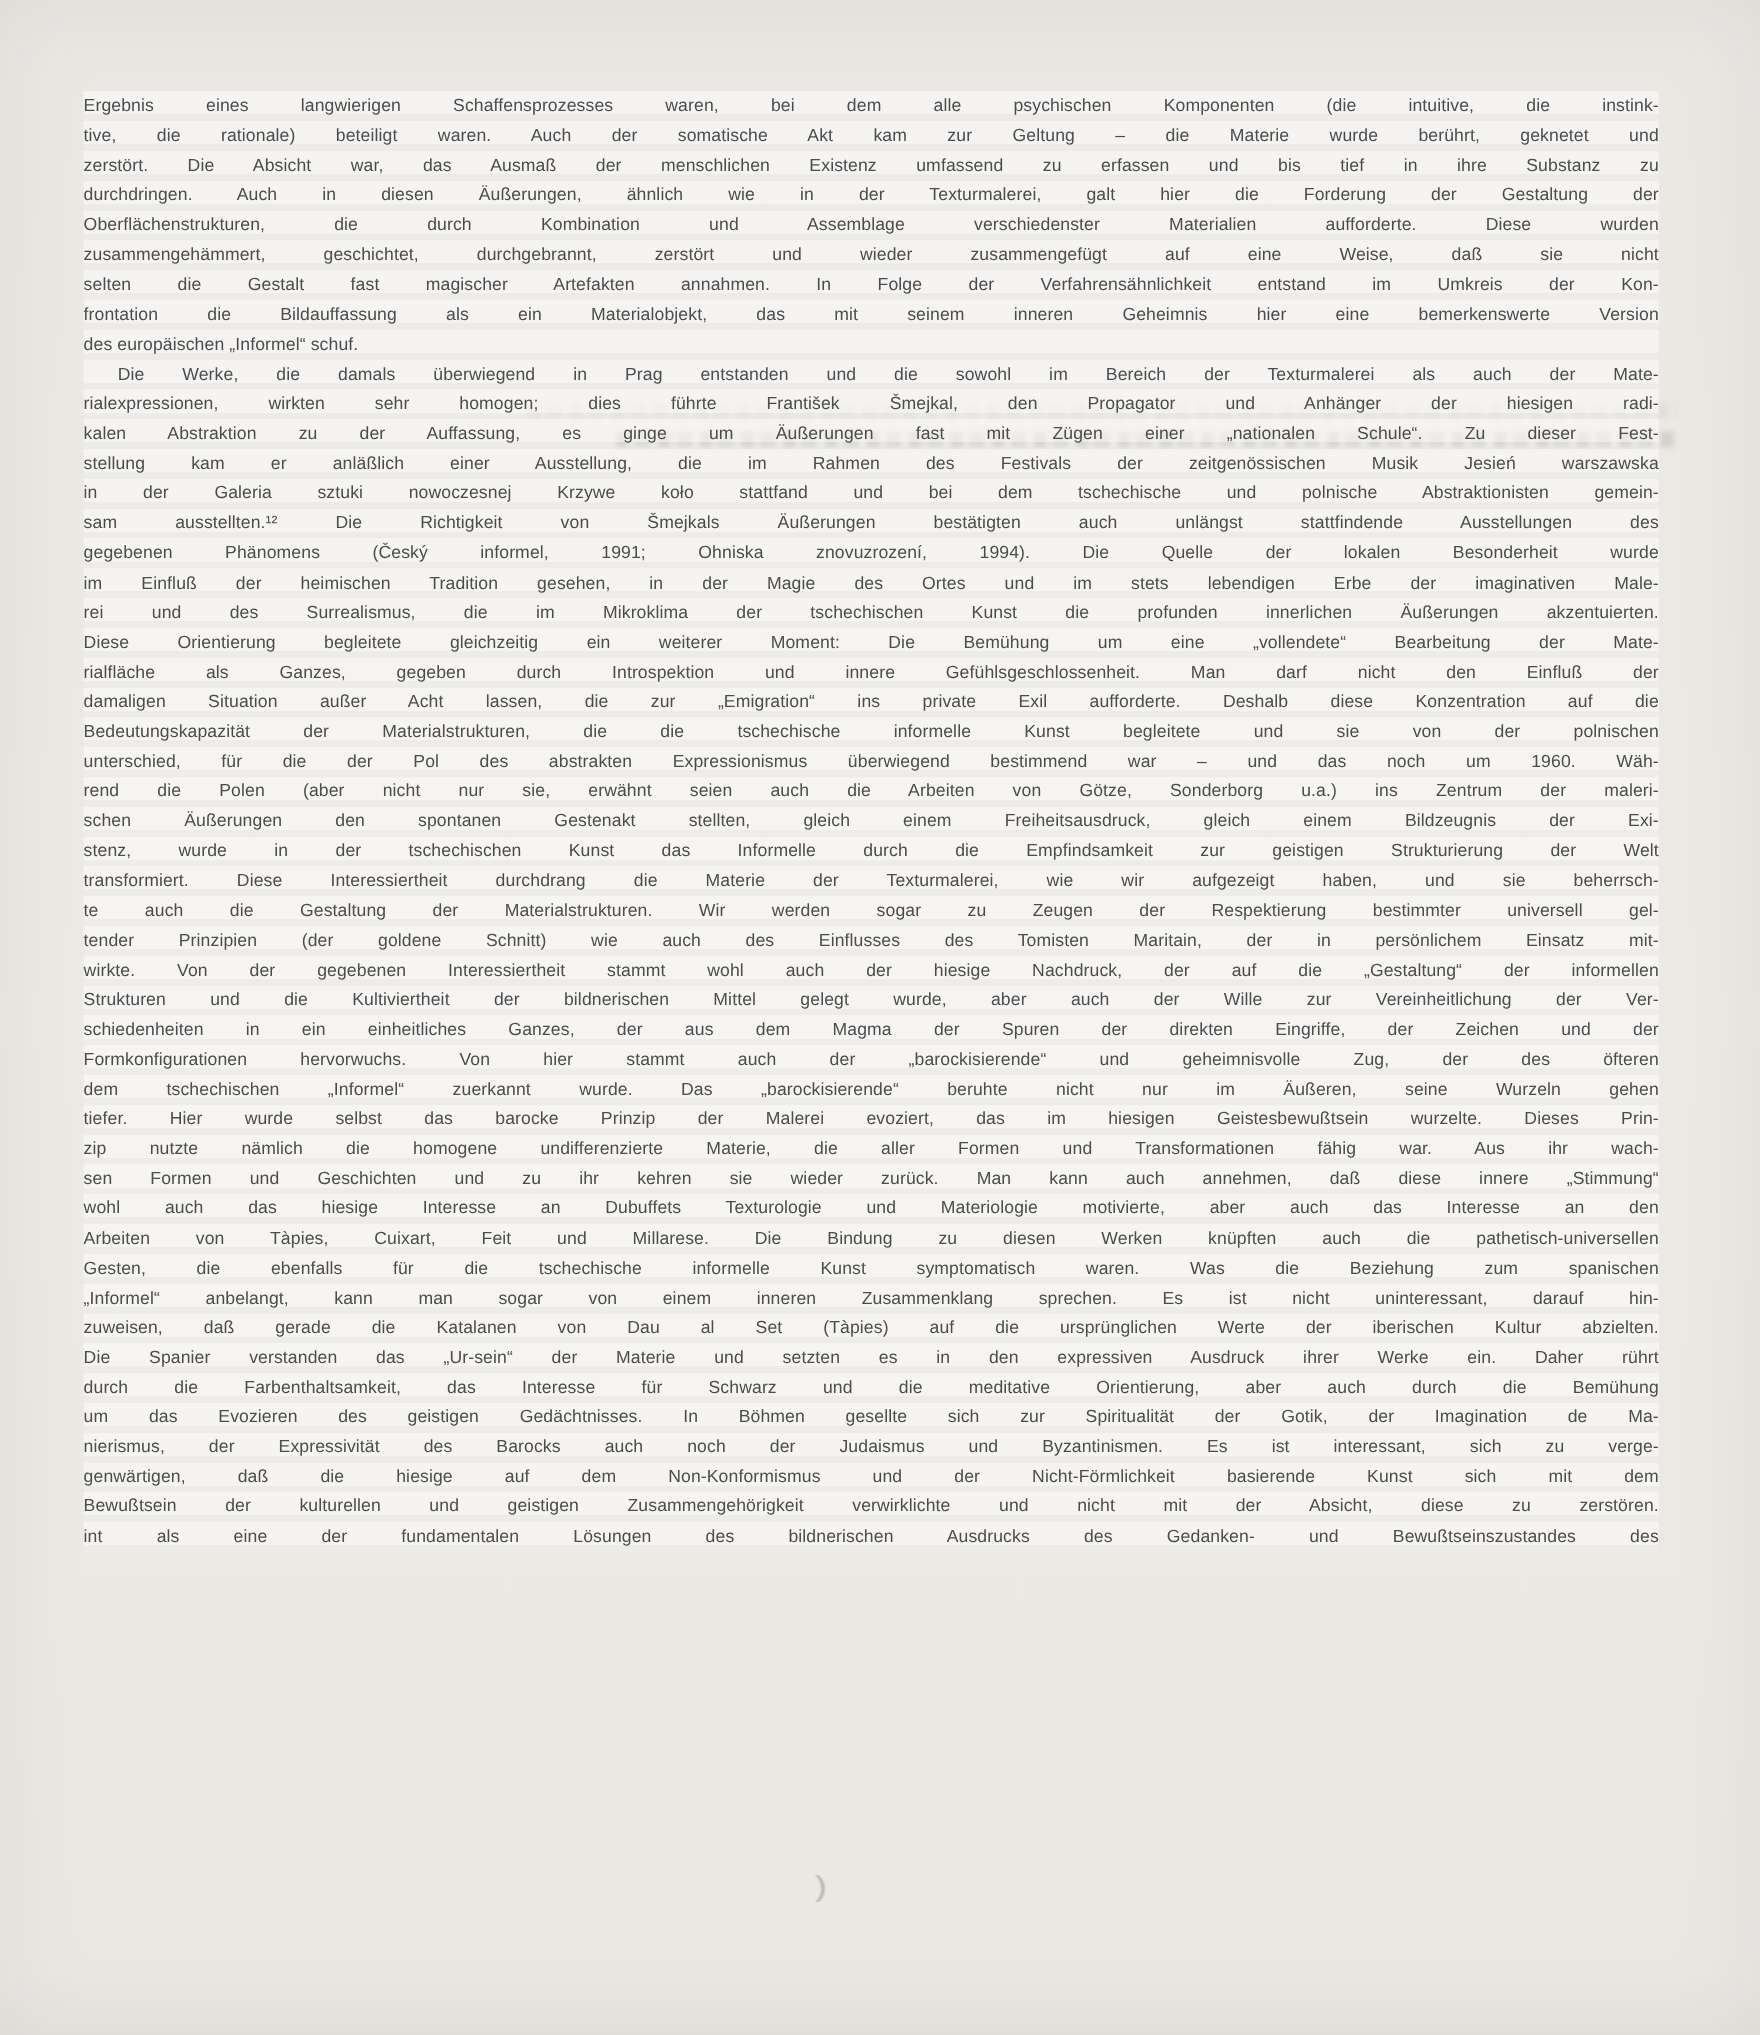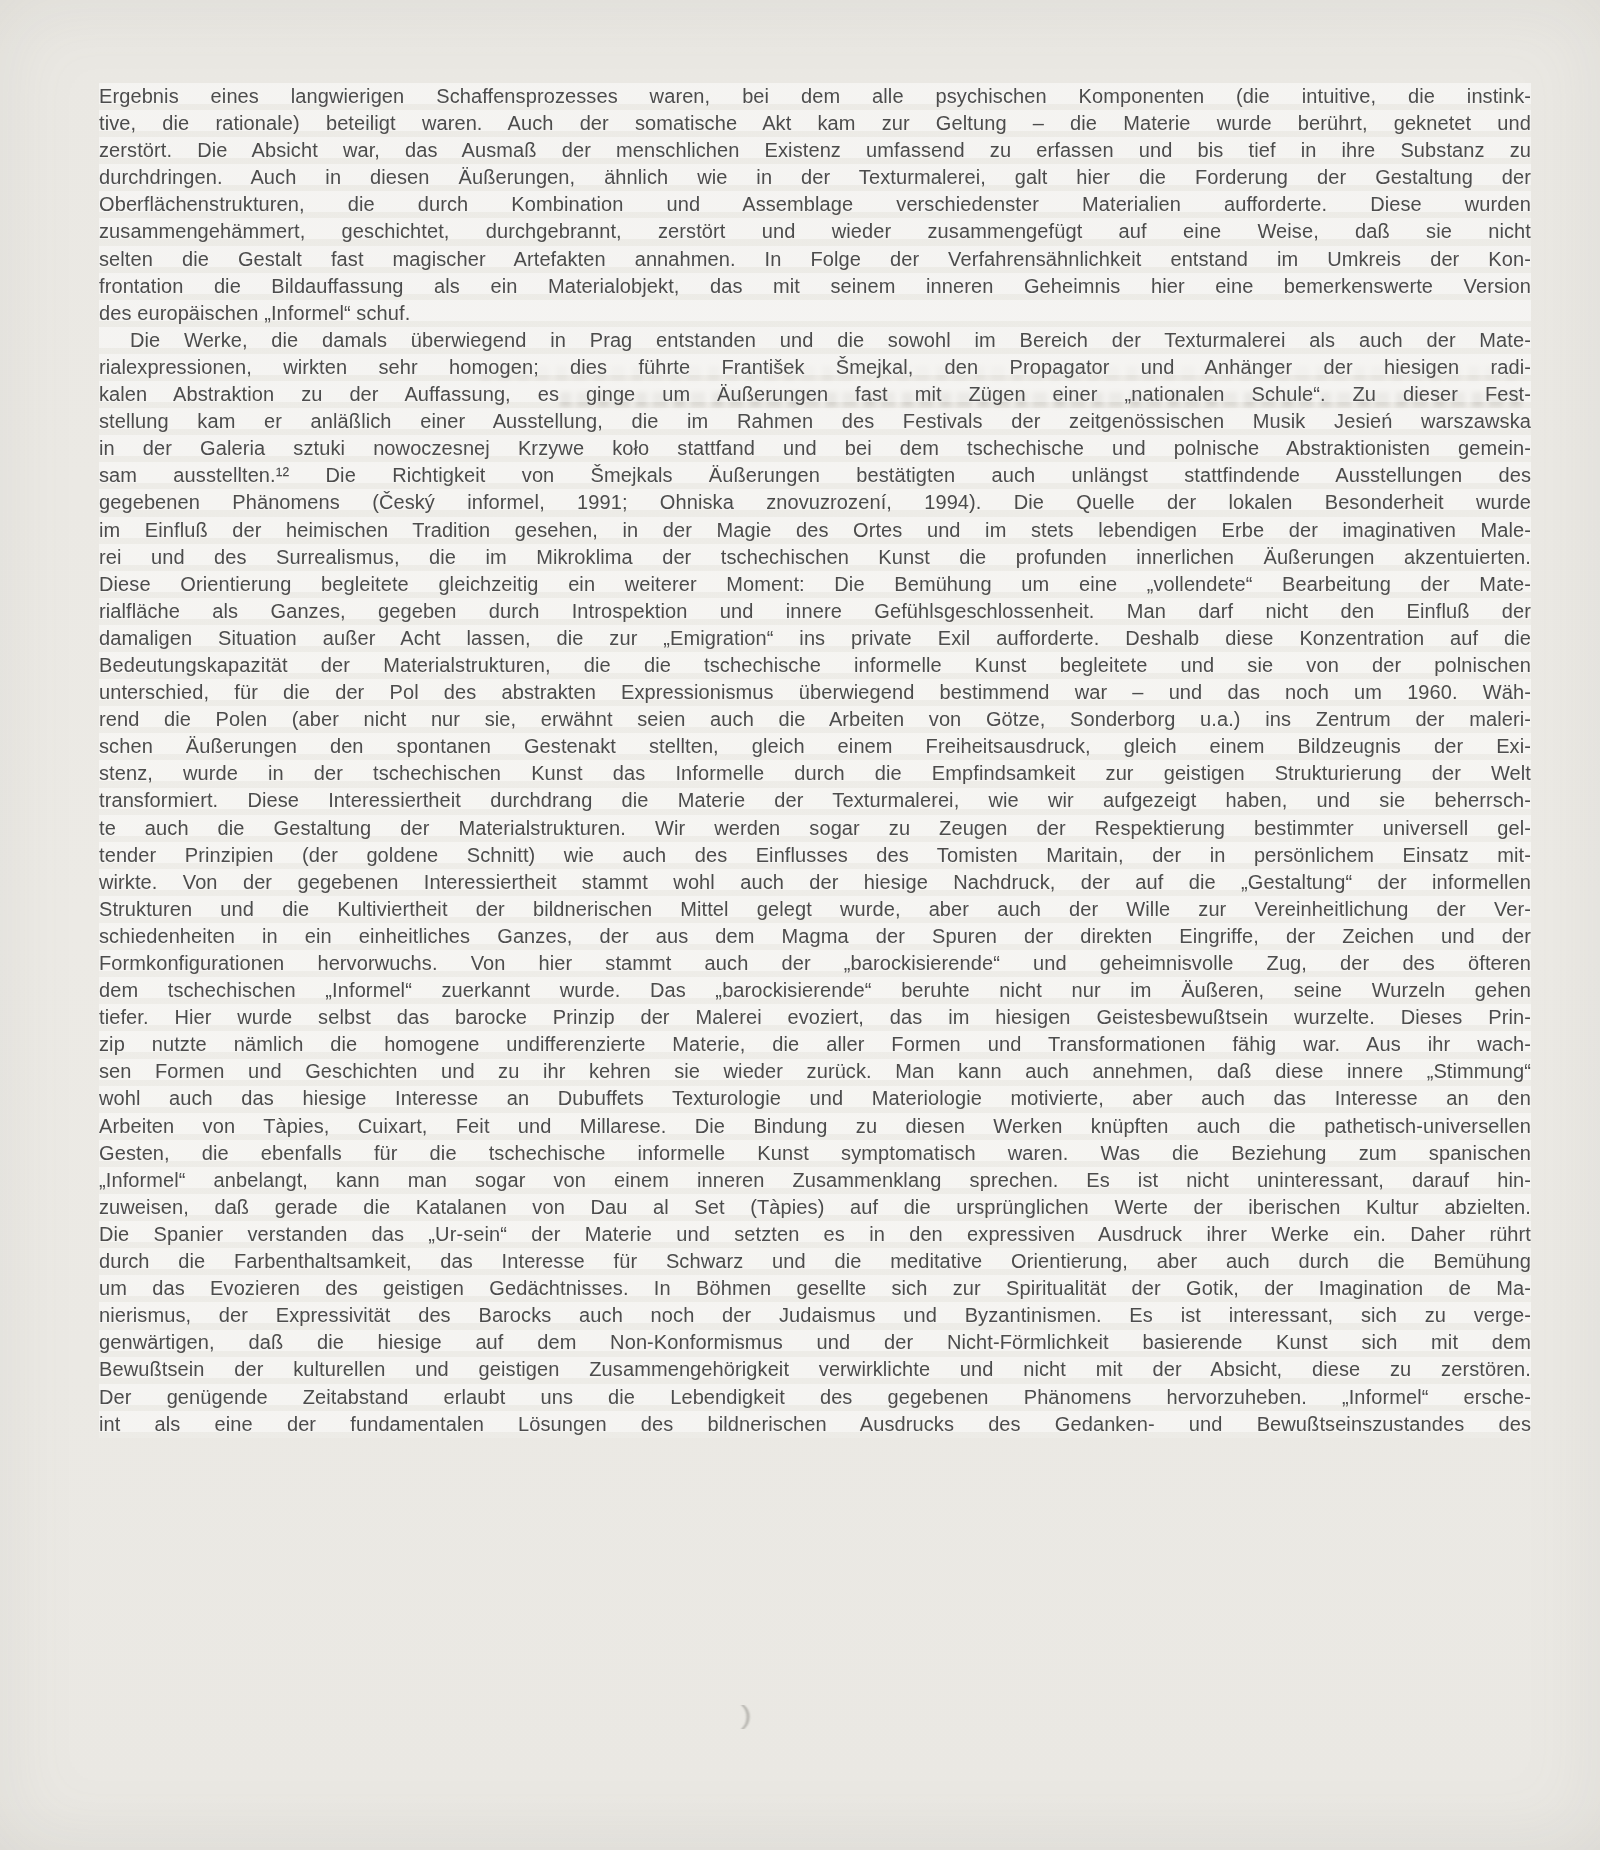--- a/index.html
+++ b/index.html
@@ -16,25 +16,25 @@
   .page {
     position: relative;
     width: 1600px;
     height: 1850px;
     background:
       linear-gradient(180deg, #e9e7e2 0%, #eae8e3 3%, #eceae5 50%, #eae8e3 97%, #e7e5e0 100%);
     box-shadow: inset 0 0 80px rgba(120,115,105,0.10);
   }
   .text-block {
     position: absolute;
-    left: 99px;
+    left: 76px;
     top: 83px;
     width: 1432px;
     color: #4c4c4c;
-    font-size: 20px;
+    font-size: 16px;
     line-height: 27.1px;
     letter-spacing: 0.1px;
     
     background: repeating-linear-gradient(
       180deg,
       rgba(255,255,255,0.50) 0px,
       rgba(255,255,255,0.50) 21px,
       rgba(255,255,255,0.12) 21px,
       rgba(255,255,255,0.12) 27.1px
     );
@@ -134,18 +134,17 @@
         <div class="line">Arbeiten von Tàpies, Cuixart, Feit und Millarese. Die Bindung zu diesen Werken knüpften auch die pathetisch-universellen</div>
         <div class="line">Gesten, die ebenfalls für die tschechische informelle Kunst symptomatisch waren. Was die Beziehung zum spanischen</div>
         <div class="line">„Informel“ anbelangt, kann man sogar von einem inneren Zusammenklang sprechen. Es ist nicht uninteressant, darauf hin-</div>
         <div class="line">zuweisen, daß gerade die Katalanen von Dau al Set (Tàpies) auf die ursprünglichen Werte der iberischen Kultur abzielten.</div>
         <div class="line">Die Spanier verstanden das „Ur-sein“ der Materie und setzten es in den expressiven Ausdruck ihrer Werke ein. Daher rührt</div>
         <div class="line">durch die Farbenthaltsamkeit, das Interesse für Schwarz und die meditative Orientierung, aber auch durch die Bemühung</div>
         <div class="line">um das Evozieren des geistigen Gedächtnisses. In Böhmen gesellte sich zur Spiritualität der Gotik, der Imagination de Ma-</div>
         <div class="line">nierismus, der Expressivität des Barocks auch noch der Judaismus und Byzantinismen. Es ist interessant, sich zu verge-</div>
         <div class="line">genwärtigen, daß die hiesige auf dem Non-Konformismus und der Nicht-Förmlichkeit basierende Kunst sich mit dem</div>
         <div class="line">Bewußtsein der kulturellen und geistigen Zusammengehörigkeit verwirklichte und nicht mit der Absicht, diese zu zerstören.</div>
-        <div class="line">Der genügende Zeitabstand erlaubt uns die Lebendigkeit des gegebenen Phänomens hervorzuheben. „Informel“ ersche-</div>
         <div class="line">int als eine der fundamentalen Lösungen des bildnerischen Ausdrucks des Gedanken- und Bewußtseinszustandes des</div>
       </div>
     </div>
   <div class="stray-mark">)</div>
 </div>
 
 </body></html>

